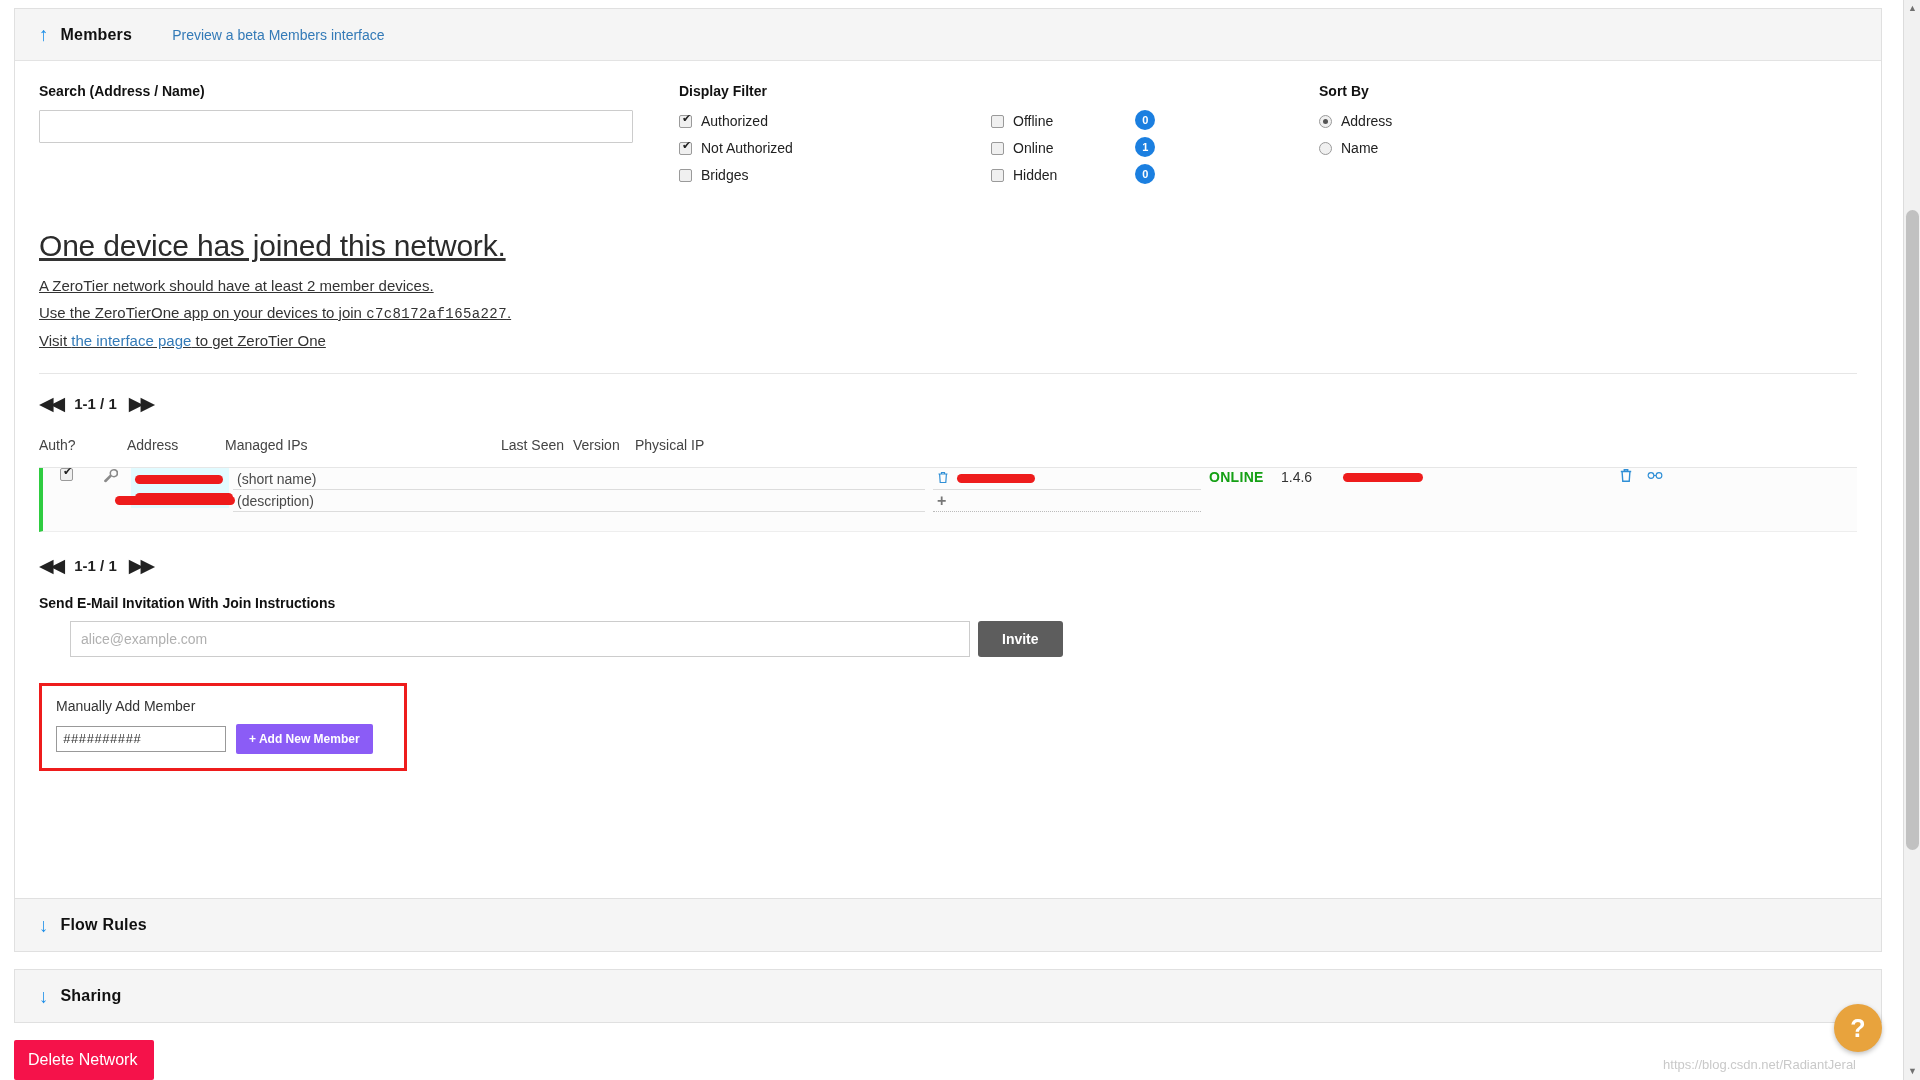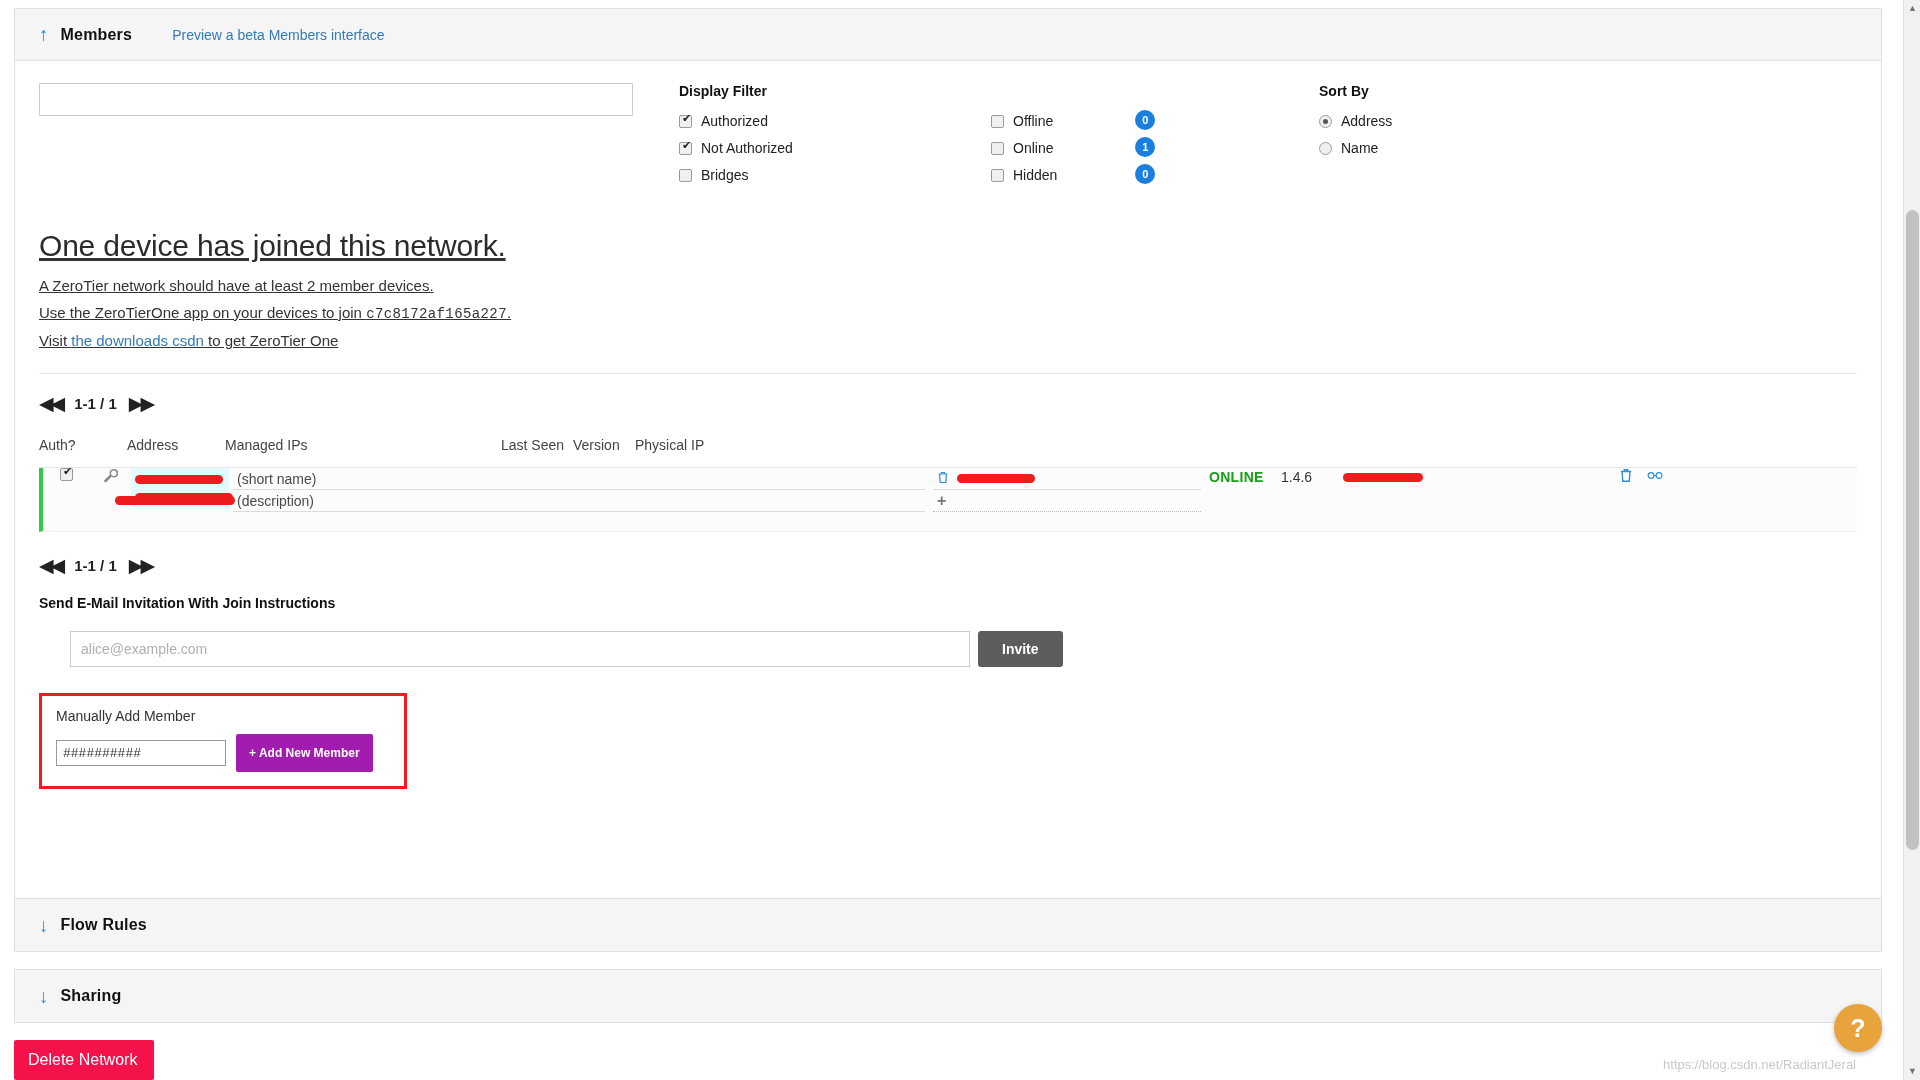--- a/index.html
+++ b/index.html
@@ -156,21 +156,21 @@
   }
   .fake-input.dotted { border-bottom:1px dotted #bbb; }
   .ph { color:#4a4a4a; font-size:14px; }
   .status-online { color:#15a015; font-size:14px; font-weight:bold; letter-spacing:0.3px; }
   .ver { font-size:14px; color:#333; }
   .trash-ico { color:#2f8fd6; font-size:15px; cursor:pointer; }
   .plus-ico { color:#777; font-size:16px; font-weight:bold; cursor:pointer; }
   .act-ico { color:#2f8fd6; font-size:16px; cursor:pointer; margin-left:14px; }
 
   
-  .invite-label { font-size:14px; font-weight:bold; color:#111; margin:18px 0 20px 0; }
+  .invite-label { font-size:14px; font-weight:bold; color:#111; margin:18px 0 10px 0; }
   .invite-row { display:flex; align-items:center; gap:8px;padding-left:31px; }
   .invite-input {
     width:900px; height:36px; border:1px solid #ccc; padding:4px 10px;
     font-size:14px; font-family:"Liberation Sans", sans-serif; outline:none;
   }
   .invite-input::placeholder { color:#b0b0b0; }
   .invite-btn {
     background:#5d5d5d; color:#fff; border:none; height:36px; padding:0 24px;
     font-size:14px; font-weight:bold; cursor:pointer; border-radius:3px;
     font-family:"Liberation Sans", sans-serif;
@@ -180,21 +180,21 @@
   .manual-box {
     margin-top:26px; width:368px; border:3px solid #ee1c1c; padding:12px 14px 14px 14px;
   }
   .manual-title { font-size:14px; color:#333; margin-bottom:10px; }
   .manual-row { display:flex; align-items:center; gap:10px; }
   .manual-input {
     width:170px; height:26px; border:1px solid #999; padding:2px 6px;
     font-family:"Liberation Mono", monospace; font-size:13px; color:#333; outline:none;
   }
   .manual-btn {
-    background:#a21caf; color:#fff; border:none; height:38px; padding:0 13px;
+    background:#8b5cf6; color:#fff; border:none; height:30px; padding:0 13px;
     font-size:12px; font-weight:bold; cursor:pointer; border-radius:2px;
     font-family:"Liberation Sans", sans-serif;
   }
 
   
   #flow-panel { top:898px; }
   #sharing-panel { top:969px; }
   .collapsed-header {
     background:#f5f5f5; height:52px; display:flex; align-items:center; padding-left:24px;
     cursor:pointer;
@@ -231,20 +231,21 @@
       <span class="arrow-ico">↑</span>
       <span class="panel-title">Members</span>
       <a class="beta-link">Preview a beta Members interface</a>
     </div>
 
     <div class="members-body">
 
       <div class="filters-row">
 
         <div class="col-search">
+          <div class="field-label">Search (Address / Name)</div>
           <input class="search-input" type="text" placeholder="" style="">
         </div>
 
         <div class="col-filter">
           <div class="field-label">Display Filter</div>
           <div class="check-grid">
             <div class="check-col">
               <div class="check-line">
                 <span class="cbx checked"></span>
                 <span class="check-text">Authorized</span>
@@ -293,21 +294,21 @@
         </div>
       </div>
 
       <div class="notice">
         <h1>One device has joined this network.</h1>
         <p>A ZeroTier network should have at least 2 member devices.</p>
         <p>
           <span>Use the ZeroTierOne app on your devices to join </span><span class="mono">c7c8172af165a227</span><span>.</span>
         </p>
         <p>
-          <span>Visit </span><a class="dl-link">the downloads csdn</a><span> to get ZeroTier One</span>
+          <span>Visit </span><a class="dl-link">the interface page</a><span> to get ZeroTier One</span>
         </p>
       </div>
 
       <div class="pager">
         <span class="pg-ico">◀◀</span>
         <span class="pg-text">1-1 / 1</span>
         <span class="pg-ico">▶▶</span>
       </div>
 
       <div class="mtable">

